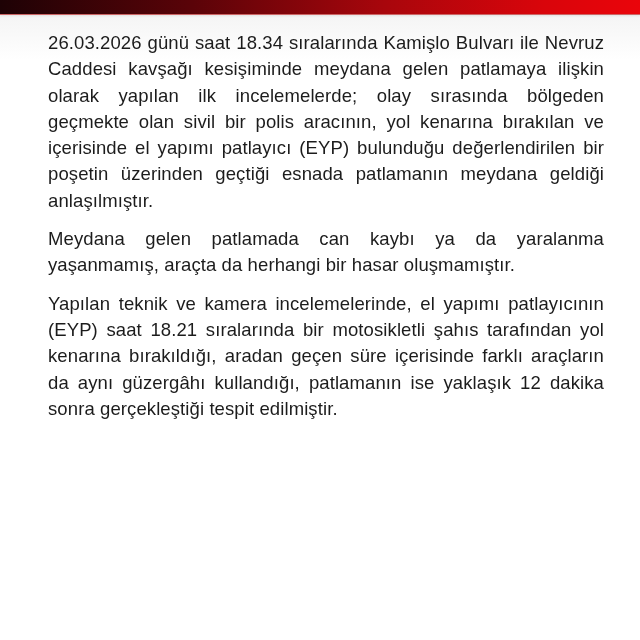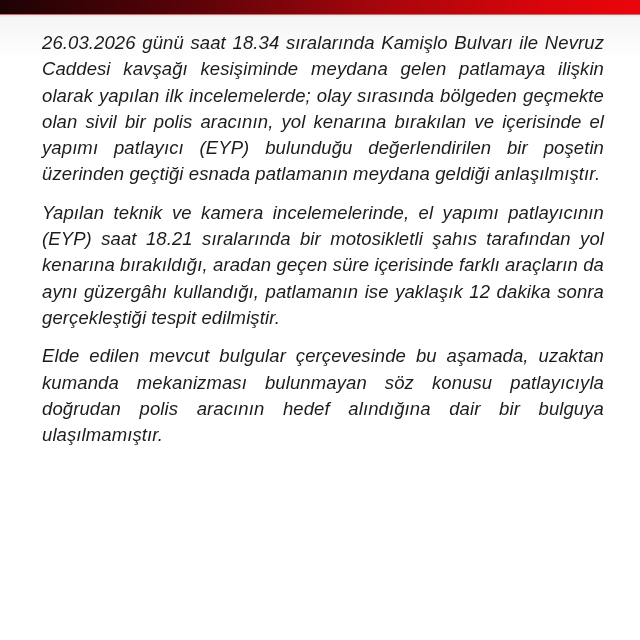--- a/index.html
+++ b/index.html
@@ -26,29 +26,28 @@
       position: absolute;
       left: 36px;
       top: 30px;
       width: 568px;
       color: #1c1c1c;
       font-size: 18.5px;
       line-height: 26.3px;
       letter-spacing: 0.1px;
     }
     .para {
-      margin: 0 0 12px 6px;
+      margin: 0 0 12px 12px;
       text-align: justify;
       text-align-last: left;
-      font-style: italic;
     }
   </style>
 </head>
 <body>
 
 <div class="top-bar"></div>
 
 <div class="content">
   <p class="para">26.03.2026 günü saat 18.34 sıralarında Kamişlo Bulvarı ile Nevruz Caddesi kavşağı kesişiminde meydana gelen patlamaya ilişkin olarak yapılan ilk incelemelerde; olay sırasında bölgeden geçmekte olan sivil bir polis aracının, yol kenarına bırakılan ve içerisinde el yapımı patlayıcı (EYP) bulunduğu değerlendirilen bir poşetin üzerinden geçtiği esnada patlamanın meydana geldiği anlaşılmıştır.</p>
+  <p class="para">Meydana gelen patlamada can kaybı ya da yaralanma yaşanmamış, araçta da  herhangi bir hasar oluşmamıştır.</p>
   <p class="para">Yapılan teknik ve kamera incelemelerinde, el yapımı patlayıcının (EYP) saat 18.21 sıralarında bir motosikletli şahıs tarafından yol kenarına bırakıldığı, aradan geçen süre içerisinde farklı araçların da aynı güzergâhı kullandığı, patlamanın ise yaklaşık 12 dakika sonra gerçekleştiği tespit edilmiştir.</p>
-  <p class="para">Elde edilen mevcut bulgular çerçevesinde bu aşamada, uzaktan kumanda mekanizması bulunmayan  söz konusu patlayıcıyla doğrudan polis aracının hedef alındığına dair bir bulguya ulaşılmamıştır.</p>
 
 </div>
 
 </body></html>

